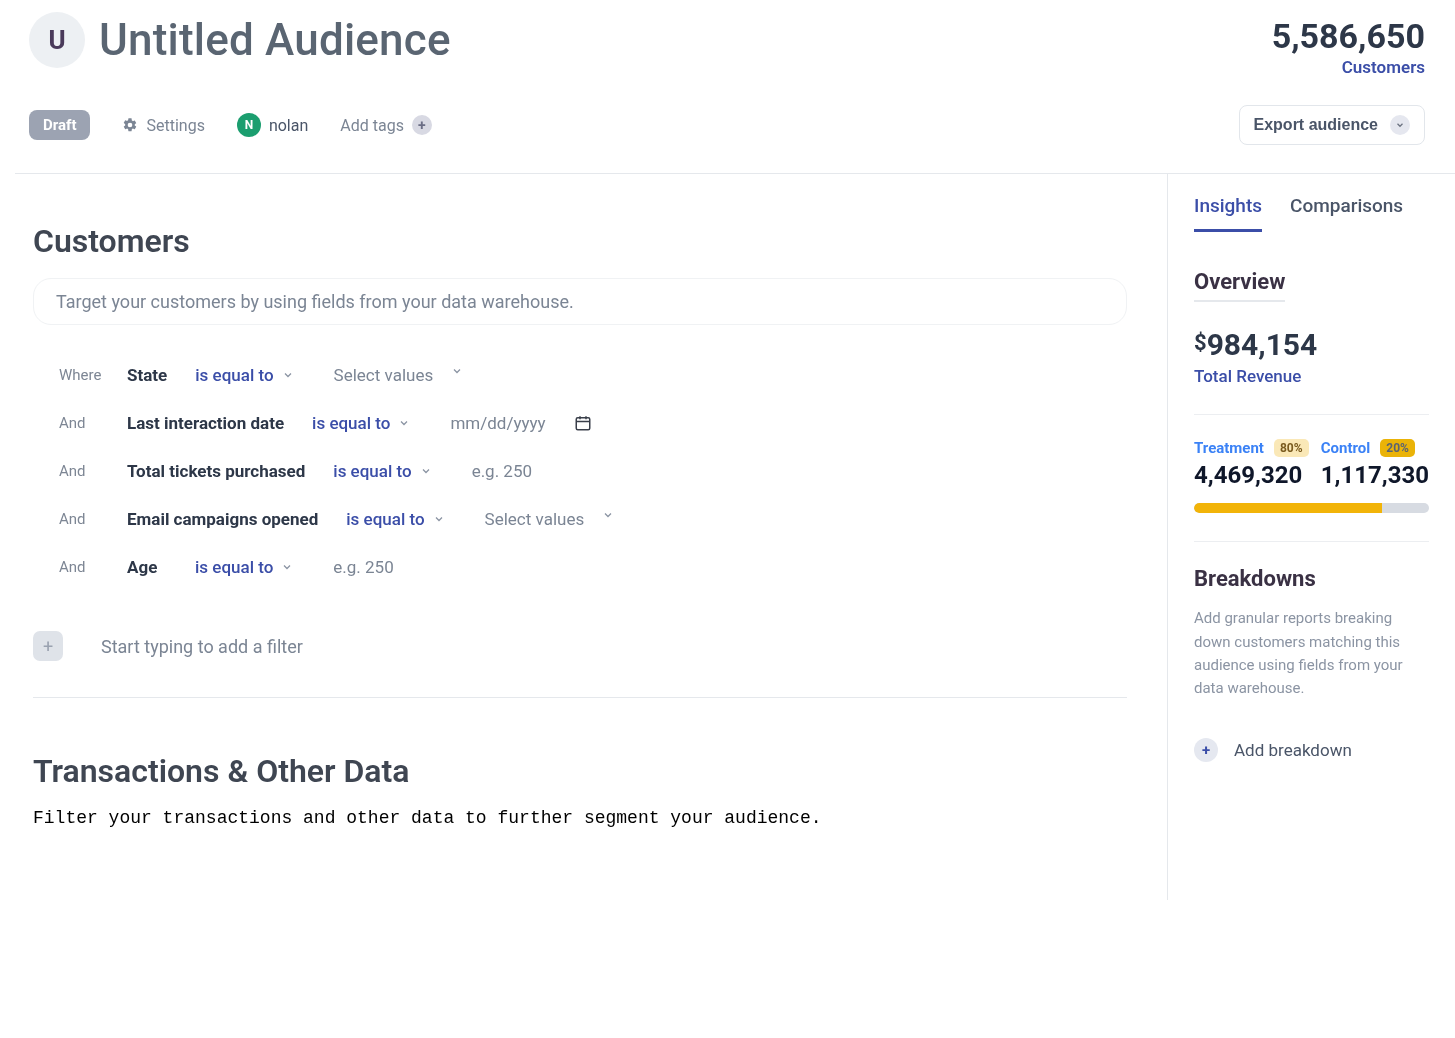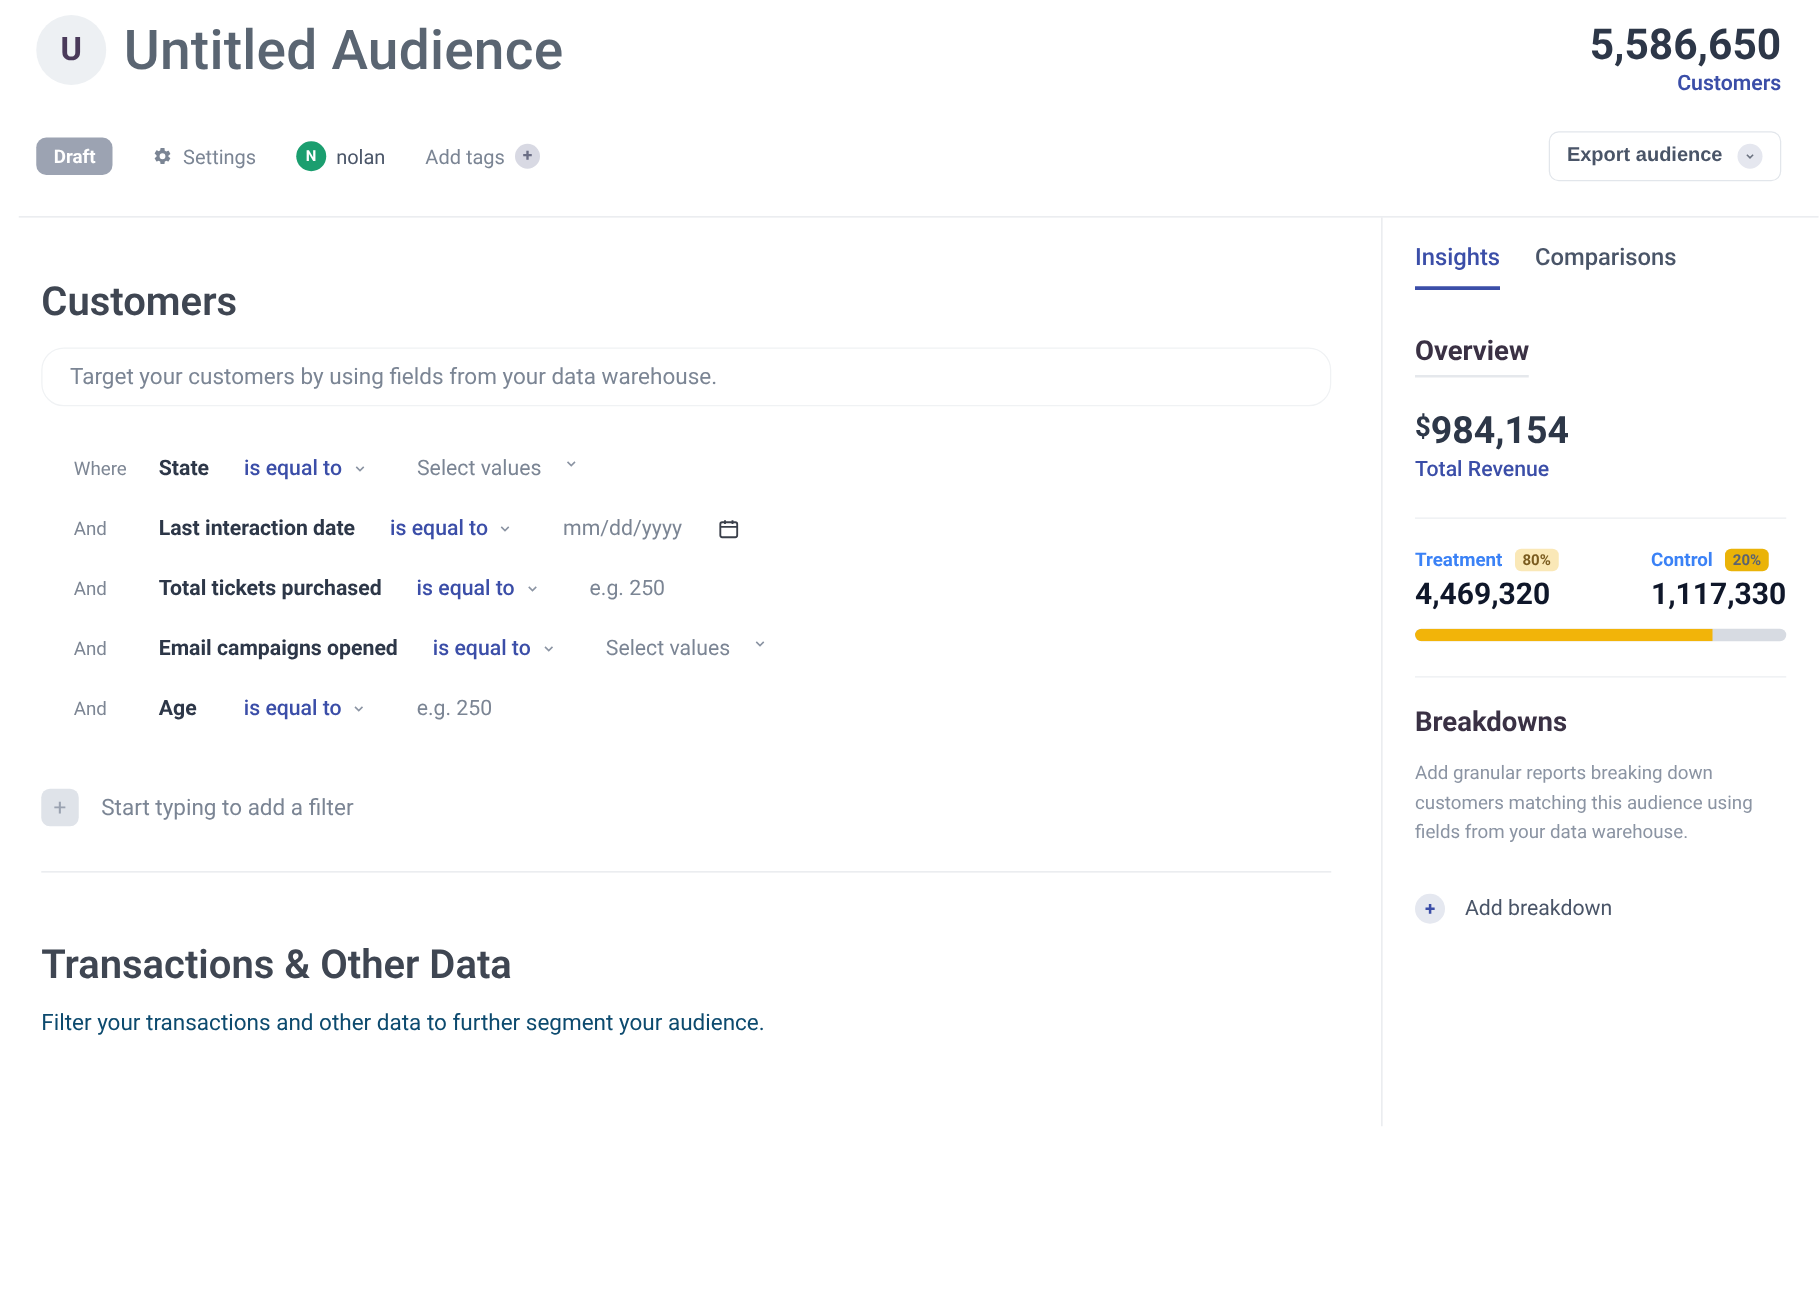--- a/index.html
+++ b/index.html
@@ -250,34 +250,36 @@
       background: #dfe3e9;
       color: #9aa2b0;
       font-size: 18px;
       display: flex;
       align-items: center;
       justify-content: center;
     }
     .add-filter-text {
       color: #7b8594;
       font-size: 18px;
+      margin-left: 20px;
     }
     .section-divider {
       border: none;
       border-top: 1px solid #e5e8ec;
       margin: 10px 0 54px 0;
     }
     .plain-desc {
-      color: #0c4a6e;
+      color: #000000;
       font-size: 18px;
       margin-bottom: 32px;
+      font-family: Liberation Mono, monospace;
     }
     
     .sidebar {
-      width: 350px;
+      width: 288px;
       flex-shrink: 0;
       border-left: 1px solid #e5e8ec;
       padding: 20px 26px 30px 26px;
     }
     .tabs {
       display: flex;
       gap: 28px;
       border-bottom: 1px solid transparent;
       margin-bottom: 36px;
     }

